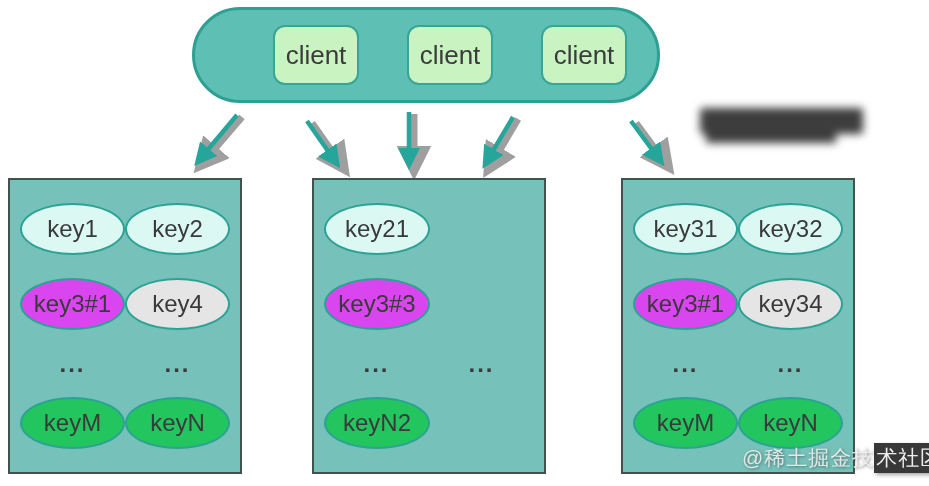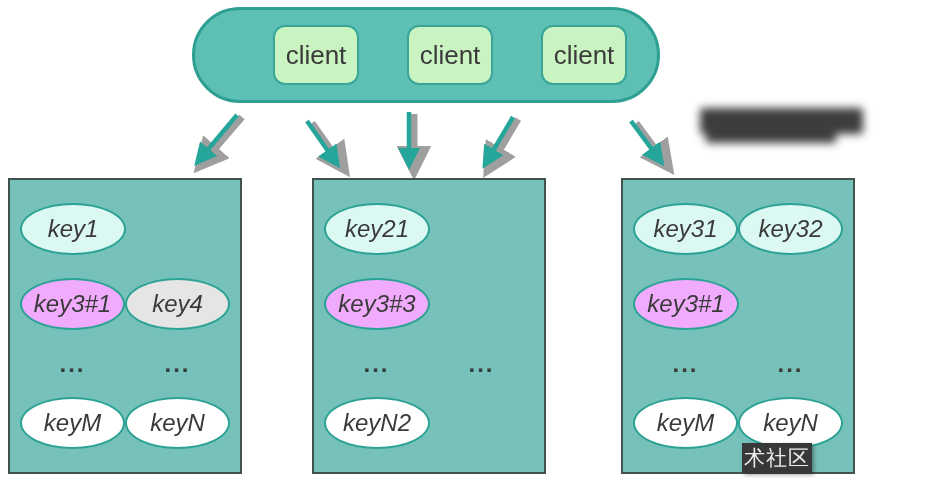--- a/index.html
+++ b/index.html
@@ -88,26 +88,25 @@
   .key {
     width: 106px; height: 52px;
     box-sizing: border-box;
     border-radius: 50%;
     border: 2px solid #2ba294;
     display: flex;
     align-items: center;
     justify-content: center;
     font-size: 24px;
     color: #3a3a3a;
-    font-style: italic;
   }
   .key.cyan   { background: #dbf8f2; }
-  .key.spring { background: #f0abfc; }
+  .key.spring { background: #d946ef; }
   .key.yellow { background: #e5e5e5; }
-  .key.green  { background: #ffffff; }
+  .key.green  { background: #22c55e; }
   .dots {
     width: 106px;
     text-align: center;
     font-size: 24px;
     font-weight: bold;
     letter-spacing: 2px;
     color: #3a3a3a;
     line-height: 20px;
   }
 
@@ -171,20 +170,21 @@
   </svg>
 
   <div class="blur-block">
     <div class="blur-main"></div>
     <div class="blur-tabs"></div>
   </div>
 
   <div class="panel panel-1">
     <div class="krow">
       <div class="key cyan">key1</div>
+      <div class="key cyan">key2</div>
     </div>
     <div class="krow">
       <div class="key spring">key3#1</div>
       <div class="key yellow">key4</div>
     </div>
     <div class="krow">
       <div class="dots">...</div>
       <div class="dots">...</div>
     </div>
     <div class="krow">
@@ -209,28 +209,30 @@
     </div>
   </div>
 
   <div class="panel panel-3">
     <div class="krow">
       <div class="key cyan">key31</div>
       <div class="key cyan">key32</div>
     </div>
     <div class="krow">
       <div class="key spring">key3#1</div>
+      <div class="key yellow">key34</div>
     </div>
     <div class="krow">
       <div class="dots">...</div>
       <div class="dots">...</div>
     </div>
     <div class="krow">
       <div class="key green">keyM</div>
       <div class="key green">keyN</div>
     </div>
   </div>
 
   <div class="watermark">
+    <span class="wm-prefix">@稀土掘金技</span>
       <span class="wm-suffix">术社区</span>
   </div>
 
 </div>
 
 </body></html>

